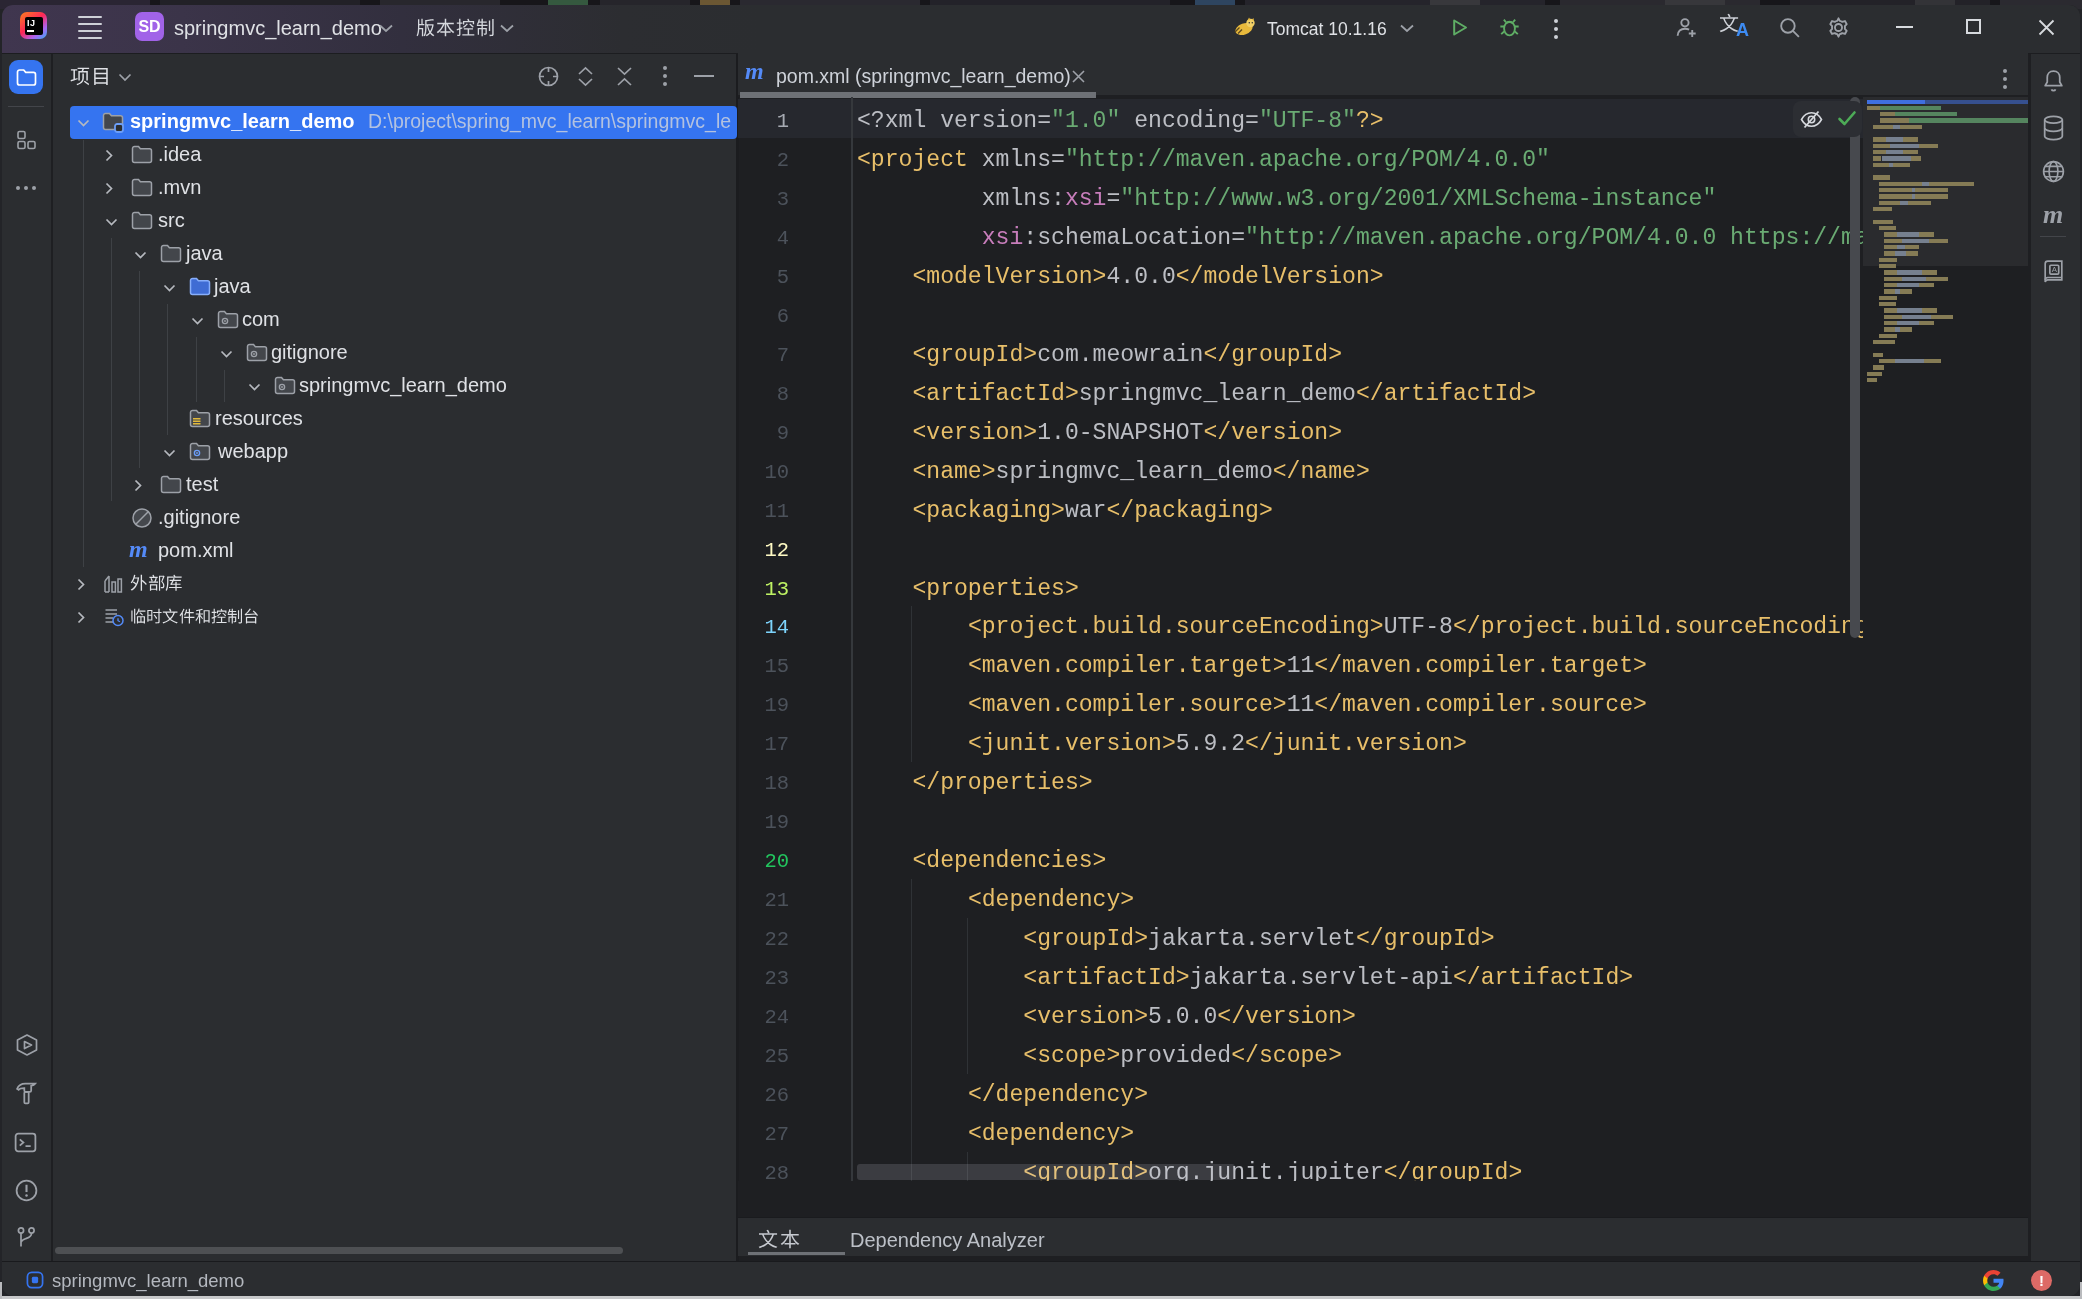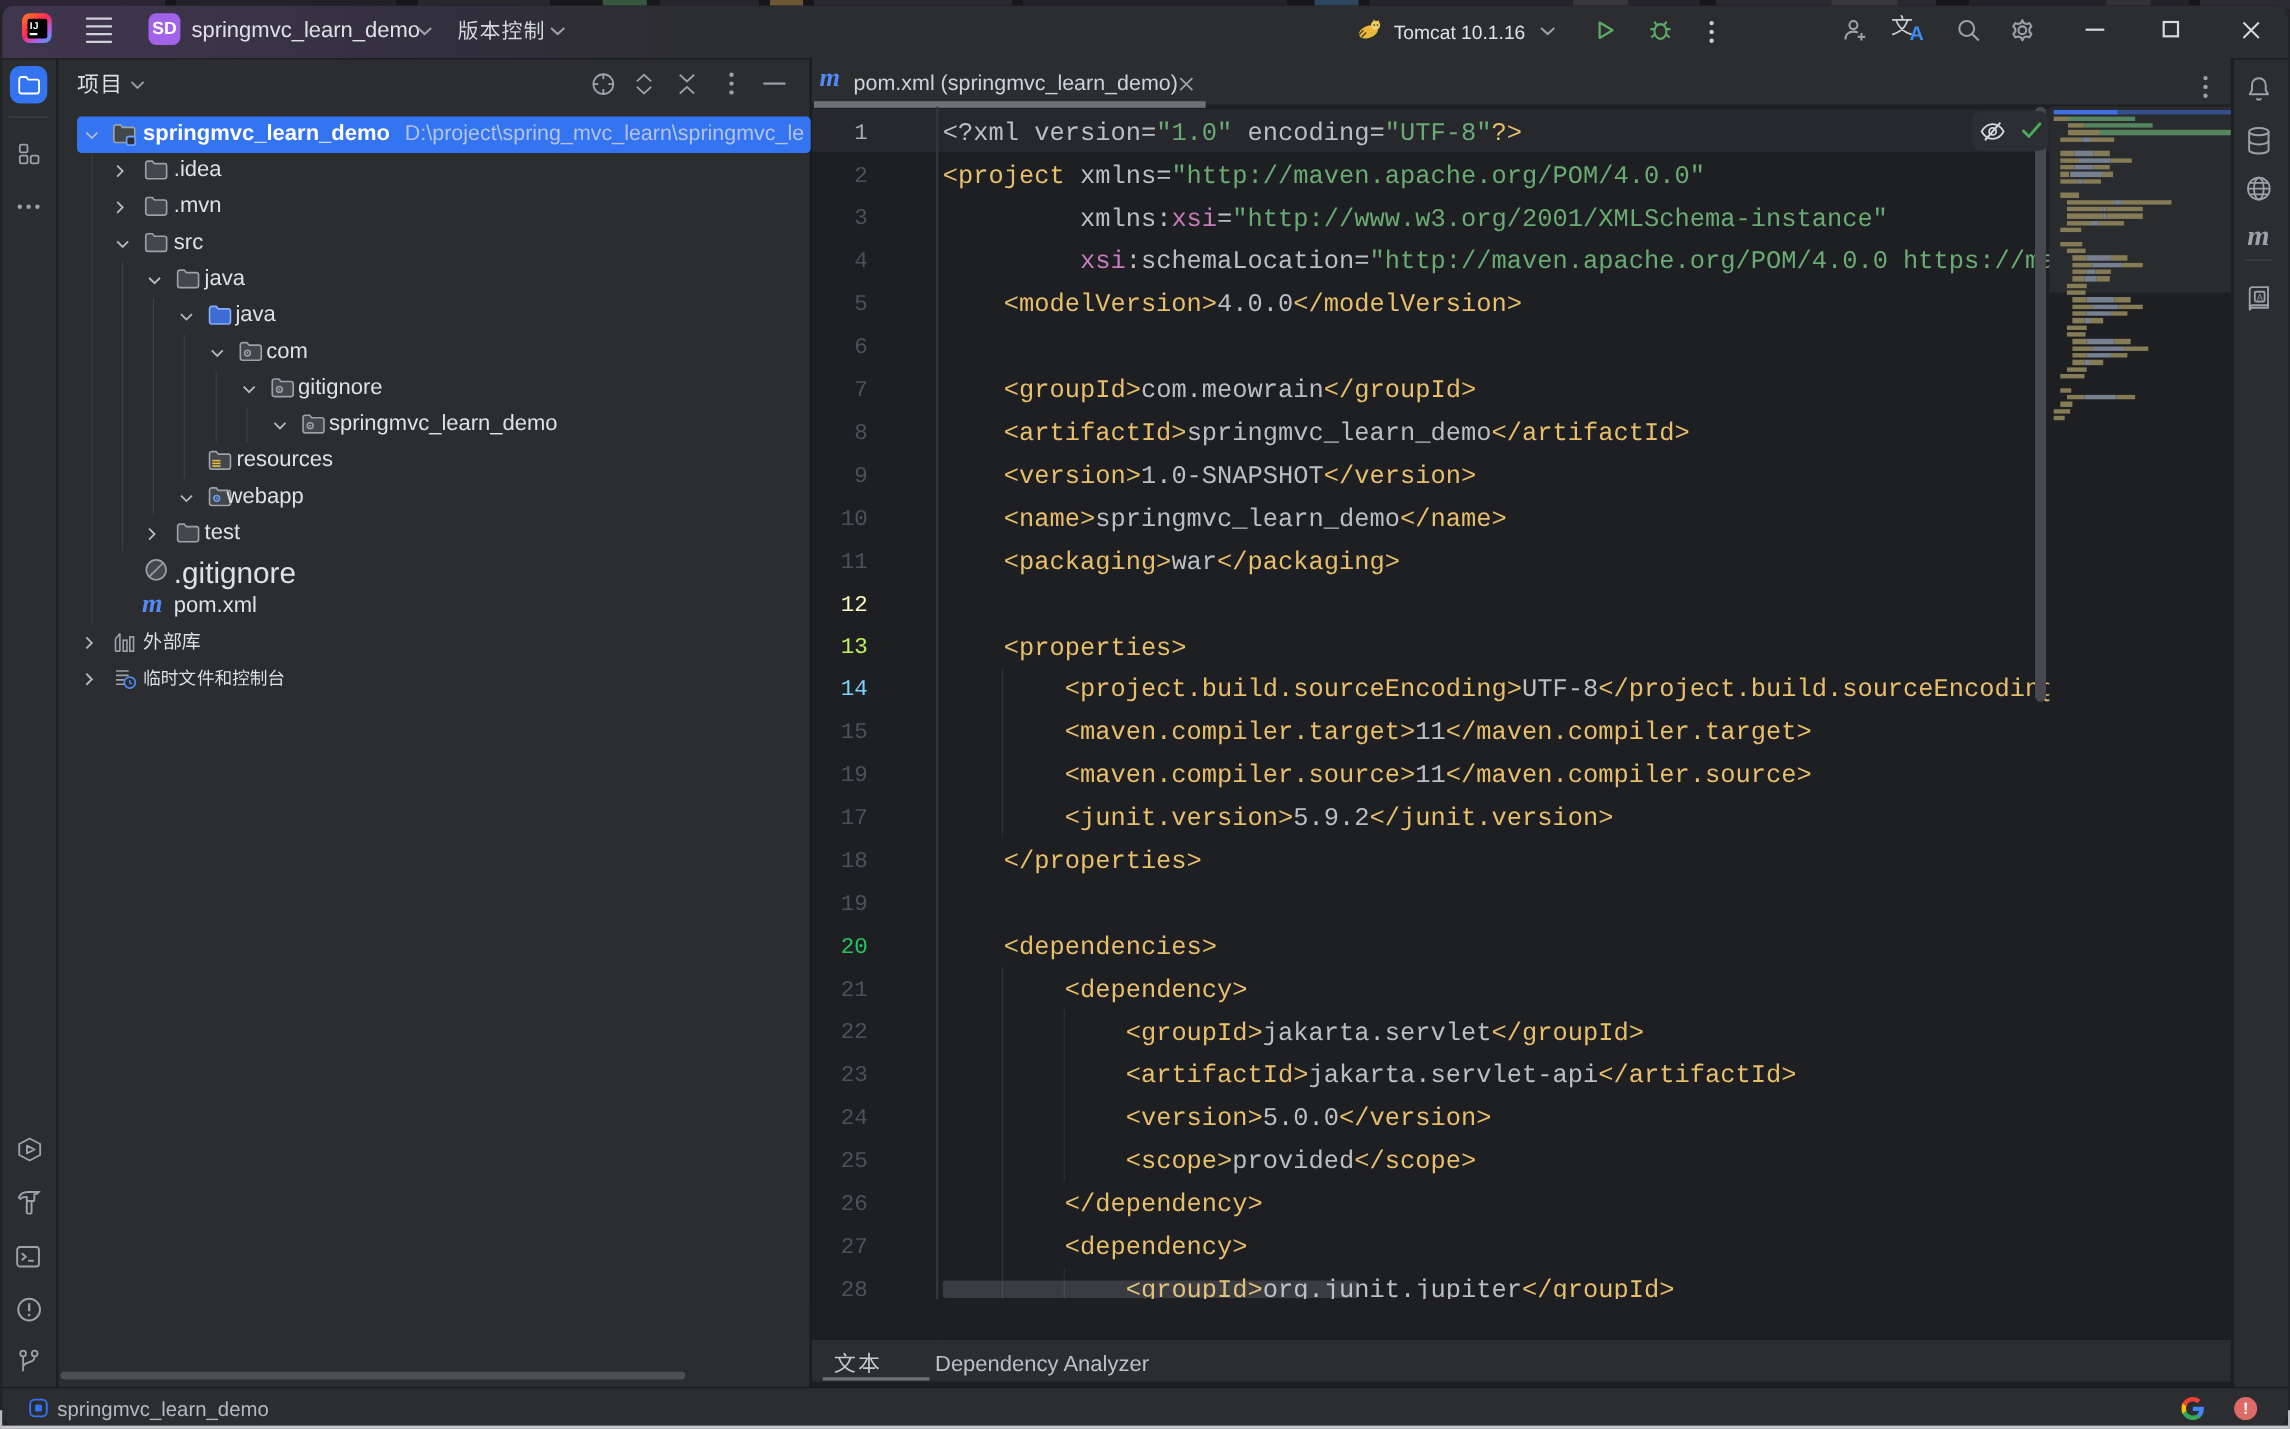--- a/index.html
+++ b/index.html
@@ -316,33 +316,33 @@
     </svg>
     <div class="ab" style="left:213px;top:402px;font-size:20px;color:#dfe1e5;white-space:nowrap">resources</div>
     <svg class="ic" style="left:160px;top:443px;" width="15" height="11" viewBox="0 0 15 11" fill="none" stroke="#b6b9bf" stroke-width="1.7">
       <path d="M2.5 2.5 L7.5 7.5 L12.5 2.5"></path>
     </svg>
     <svg class="ic" style="left:187px;top:436px;" width="22" height="22" viewBox="0 0 22 22" fill="none">
       <path d="M1.5 4.5 a2 2 0 0 1 2-2 h4 l1.9 2.3 h9.1 a2 2 0 0 1 2 2 v9.7 a2 2 0 0 1 -2 2 h-15 a2 2 0 0 1 -2-2 Z" fill="#43464b" stroke="#9da1a8" stroke-width="1.5"></path>
       <circle cx="8" cy="12" r="2.6" fill="none" stroke="#6c9ef8" stroke-width="1.4"></circle>
       <circle cx="8" cy="12" r="0.9" fill="#6c9ef8"></circle>
     </svg>
-    <div class="ab" style="left:204px;top:435px;font-size:20px;color:#dfe1e5;white-space:nowrap">webapp</div>
+    <div class="ab" style="left:216px;top:435px;font-size:20px;color:#dfe1e5;white-space:nowrap">webapp</div>
     <svg class="ic" style="left:131px;top:473px;" width="11" height="15" viewBox="0 0 11 15" fill="none" stroke="#b6b9bf" stroke-width="1.7">
       <path d="M2.5 2.5 L7.5 7.5 L2.5 12.5"></path>
     </svg>
     <svg class="ic" style="left:158px;top:469px;" width="22" height="22" viewBox="0 0 22 22" fill="none">
       <path d="M1.5 4.5 a2 2 0 0 1 2-2 h4 l1.9 2.3 h9.1 a2 2 0 0 1 2 2 v9.7 a2 2 0 0 1 -2 2 h-15 a2 2 0 0 1 -2-2 Z" fill="#43464b" stroke="#9da1a8" stroke-width="1.5"></path>
     </svg>
     <div class="ab" style="left:184px;top:468px;font-size:20px;color:#dfe1e5;white-space:nowrap">test</div>
     <svg class="ic" style="left:129px;top:502px;" width="22" height="22" viewBox="0 0 22 22">
       <circle cx="11" cy="11" r="9" fill="#45484d" stroke="#9da1a8" stroke-width="1.5"></circle>
       <path d="M4.8 17.2 L17.2 4.8" stroke="#9da1a8" stroke-width="1.5"></path>
     </svg>
-    <div class="ab" style="left:156px;top:501px;font-size:27px;color:#dfe1e5;white-space:nowrap">.gitignore</div>
+    <div class="ab" style="left:156px;top:501px;font-size:20px;color:#dfe1e5;white-space:nowrap">.gitignore</div>
     <div class="ab" style="left:127px;top:531px;font-family:'Liberation Serif',serif;font-style:italic;font-weight:bold;font-size:24px;color:#548af7">m</div>
     <div class="ab" style="left:156px;top:534px;font-size:20px;color:#dfe1e5;white-space:nowrap">pom.xml</div>
     <svg class="ic" style="left:74px;top:572px;" width="11" height="15" viewBox="0 0 11 15" fill="none" stroke="#b6b9bf" stroke-width="1.7">
       <path d="M2.5 2.5 L7.5 7.5 L2.5 12.5"></path>
     </svg>
     <svg class="ic" style="left:100px;top:568px;" width="22" height="22" viewBox="0 0 22 22" fill="none" stroke="#9da1a8" stroke-width="1.5">
       <path d="M3 19 V8 M3 8 L7 3 M7 3 V19 M7 19 H3"></path>
       <rect x="10" y="9" width="3.4" height="10"></rect>
       <rect x="16" y="6" width="3.4" height="13"></rect>
     </svg>

